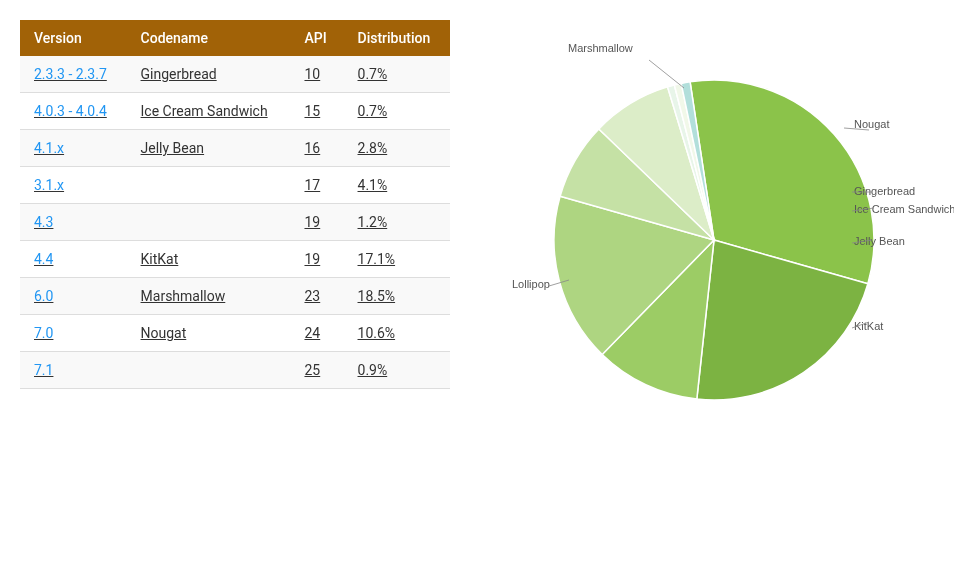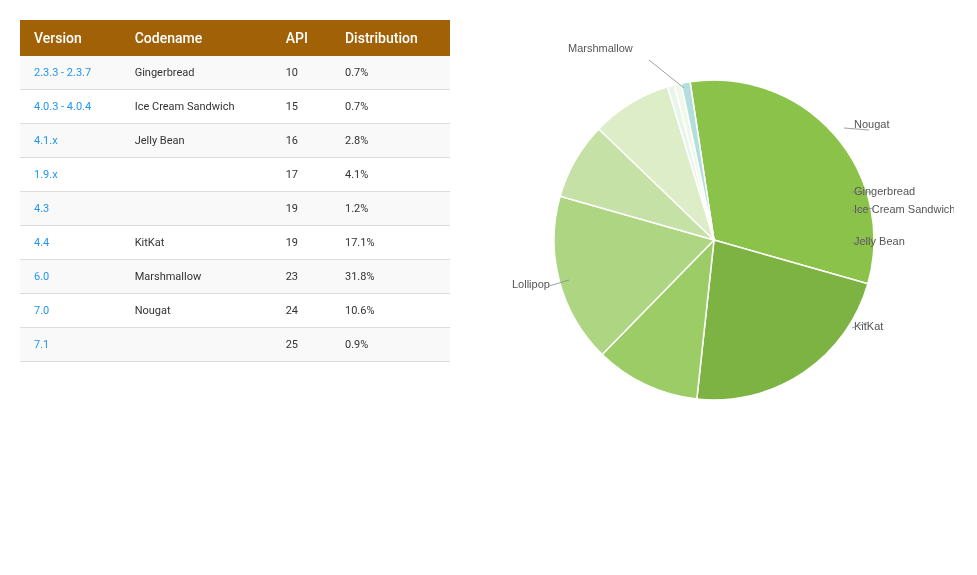--- a/index.html
+++ b/index.html
@@ -41,22 +41,23 @@
       border-bottom: 1px solid #ddd;
     }
     tbody tr:nth-child(odd) {
       background: #f9f9f9;
     }
     tbody tr:nth-child(even) {
       background: #fff;
     }
     tbody td {
       padding: 10px 14px;
-      font-size: 11px;
+      font-size: 14px;
       vertical-align: middle;
+      text-decoration: underline;
     }
     .version-link {
       color: #2196F3;
       text-decoration: none;
     }
     .chart-section {
       flex: 1;
       display: flex;
       justify-content: center;
       align-items: flex-start;
@@ -100,42 +101,42 @@
     <td>15</td>
     <td>0.7%</td>
   </tr>
           <tr>
     <td><a class="version-link" href="#">4.1.x</a></td>
     <td>Jelly Bean</td>
     <td>16</td>
     <td>2.8%</td>
   </tr>
           <tr>
-    <td><a class="version-link" href="#">1.9.x</a></td>
+    <td><a class="version-link" href="#">3.1.x</a></td>
     <td></td>
     <td>17</td>
     <td>4.1%</td>
   </tr>
           <tr>
     <td><a class="version-link" href="#">4.3</a></td>
     <td></td>
     <td>19</td>
     <td>1.2%</td>
   </tr>
           <tr>
     <td><a class="version-link" href="#">4.4</a></td>
     <td>KitKat</td>
     <td>19</td>
     <td>17.1%</td>
   </tr>
           <tr>
     <td><a class="version-link" href="#">6.0</a></td>
     <td>Marshmallow</td>
     <td>23</td>
-    <td>31.8%</td>
+    <td>18.5%</td>
   </tr>
           <tr>
     <td><a class="version-link" href="#">7.0</a></td>
     <td>Nougat</td>
     <td>24</td>
     <td>10.6%</td>
   </tr>
           <tr>
     <td><a class="version-link" href="#">7.1</a></td>
     <td></td>

